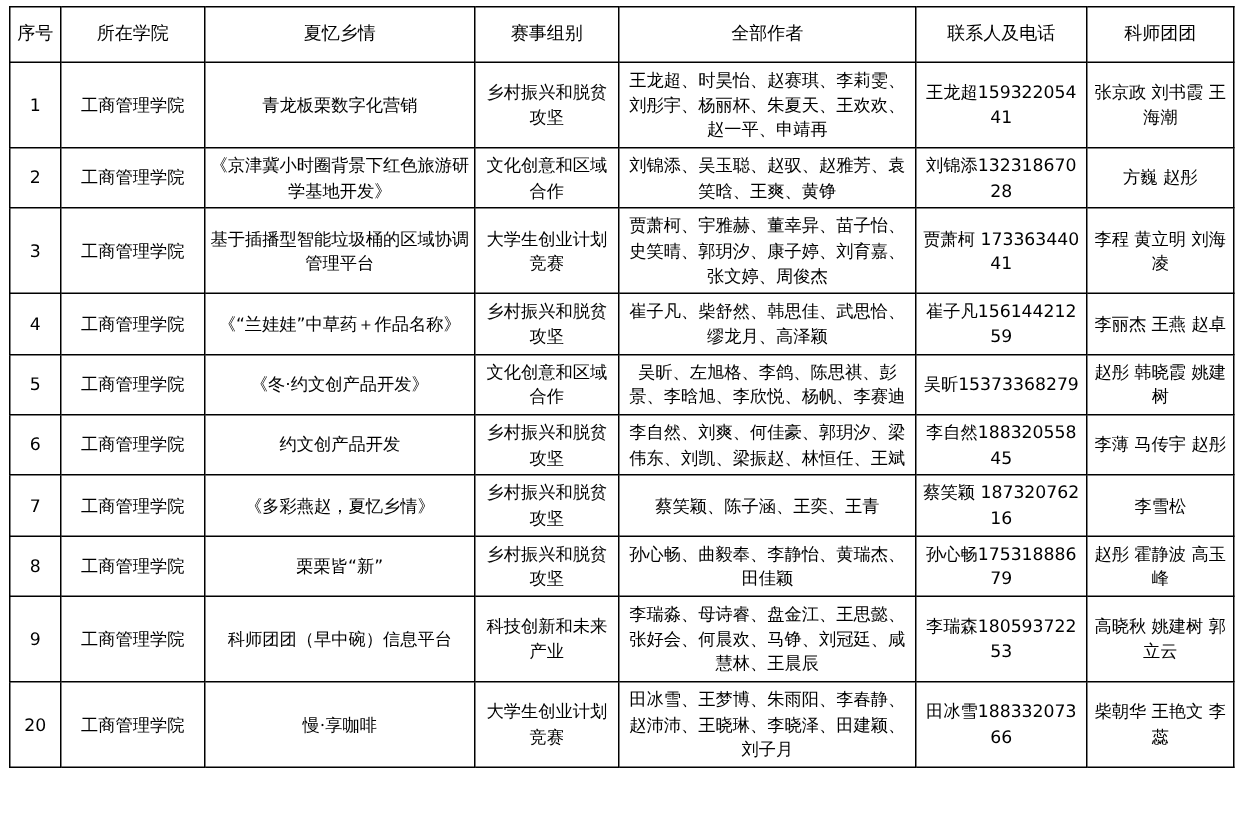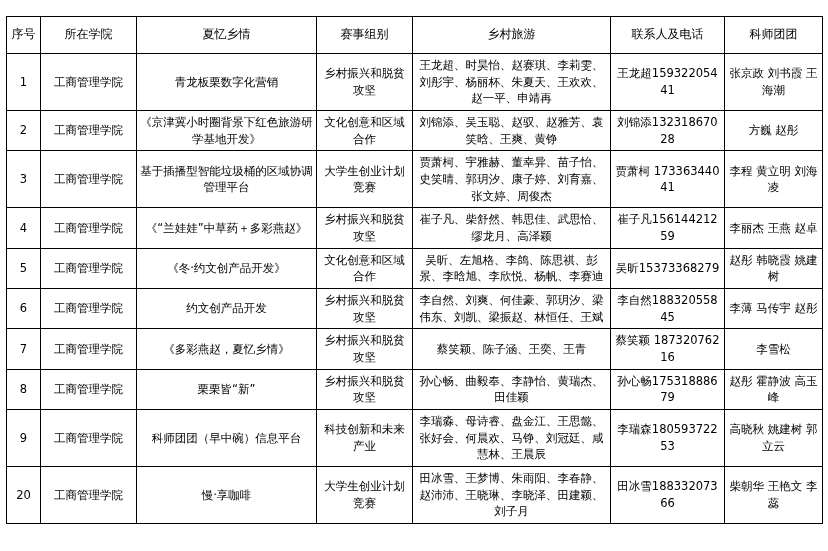--- a/index.html
+++ b/index.html
@@ -11,21 +11,21 @@
     width: 828px;
     height: 551px;
     font-family: "DejaVu Sans", "Liberation Sans", sans-serif;
     color: #000000;
     overflow: hidden;
   }
   .sheet {
     width: 828px;
     height: 551px;
     box-sizing: border-box;
-    padding: 16px 6px 0 6px;
+    padding: 4px 6px 0 6px;
   }
   table.entries {
     border-collapse: collapse;
     width: 816px;
     table-layout: fixed;
   }
   table.entries th,
   table.entries td {
     border: 1px solid #000000;
     font-size: 11.5px;
@@ -68,21 +68,21 @@
       <col class="c-authors">
       <col class="c-contact">
       <col class="c-teacher">
     </colgroup>
     <thead>
       <tr>
         <th>序号</th>
         <th>所在学院</th>
         <th>夏忆乡情</th>
         <th>赛事组别</th>
-        <th>乡村旅游</th>
+        <th>全部作者</th>
         <th>联系人及电话</th>
         <th>科师团团</th>
       </tr>
     </thead>
     <tbody>
       <tr>
         <td class="col-no">1</td>
         <td class="col-college">工商管理学院</td>
         <td class="col-title">青龙板栗数字化营销</td>
         <td class="col-cat">乡村振兴和脱贫攻坚</td>
@@ -104,21 +104,21 @@
         <td class="col-college">工商管理学院</td>
         <td class="col-title">基于插播型智能垃圾桶的区域协调管理平台</td>
         <td class="col-cat">大学生创业计划竞赛</td>
         <td class="col-authors">贾萧柯、宇雅赫、董幸异、苗子怡、史笑晴、郭玥汐、康子婷、刘育嘉、张文婷、周俊杰</td>
         <td class="col-contact">贾萧柯 17336344041</td>
         <td class="col-teacher">李程  黄立明  刘海凌</td>
       </tr>
       <tr>
         <td class="col-no">4</td>
         <td class="col-college">工商管理学院</td>
-        <td class="col-title">《“兰娃娃”中草药＋多彩燕赵》</td>
+        <td class="col-title">《“兰娃娃”中草药＋作品名称》</td>
         <td class="col-cat">乡村振兴和脱贫攻坚</td>
         <td class="col-authors">崔子凡、柴舒然、韩思佳、武思恰、缪龙月、高泽颖</td>
         <td class="col-contact">崔子凡15614421259</td>
         <td class="col-teacher">李丽杰  王燕  赵卓</td>
       </tr>
       <tr>
         <td class="col-no">5</td>
         <td class="col-college">工商管理学院</td>
         <td class="col-title">《冬·约文创产品开发》</td>
         <td class="col-cat">文化创意和区域合作</td>

